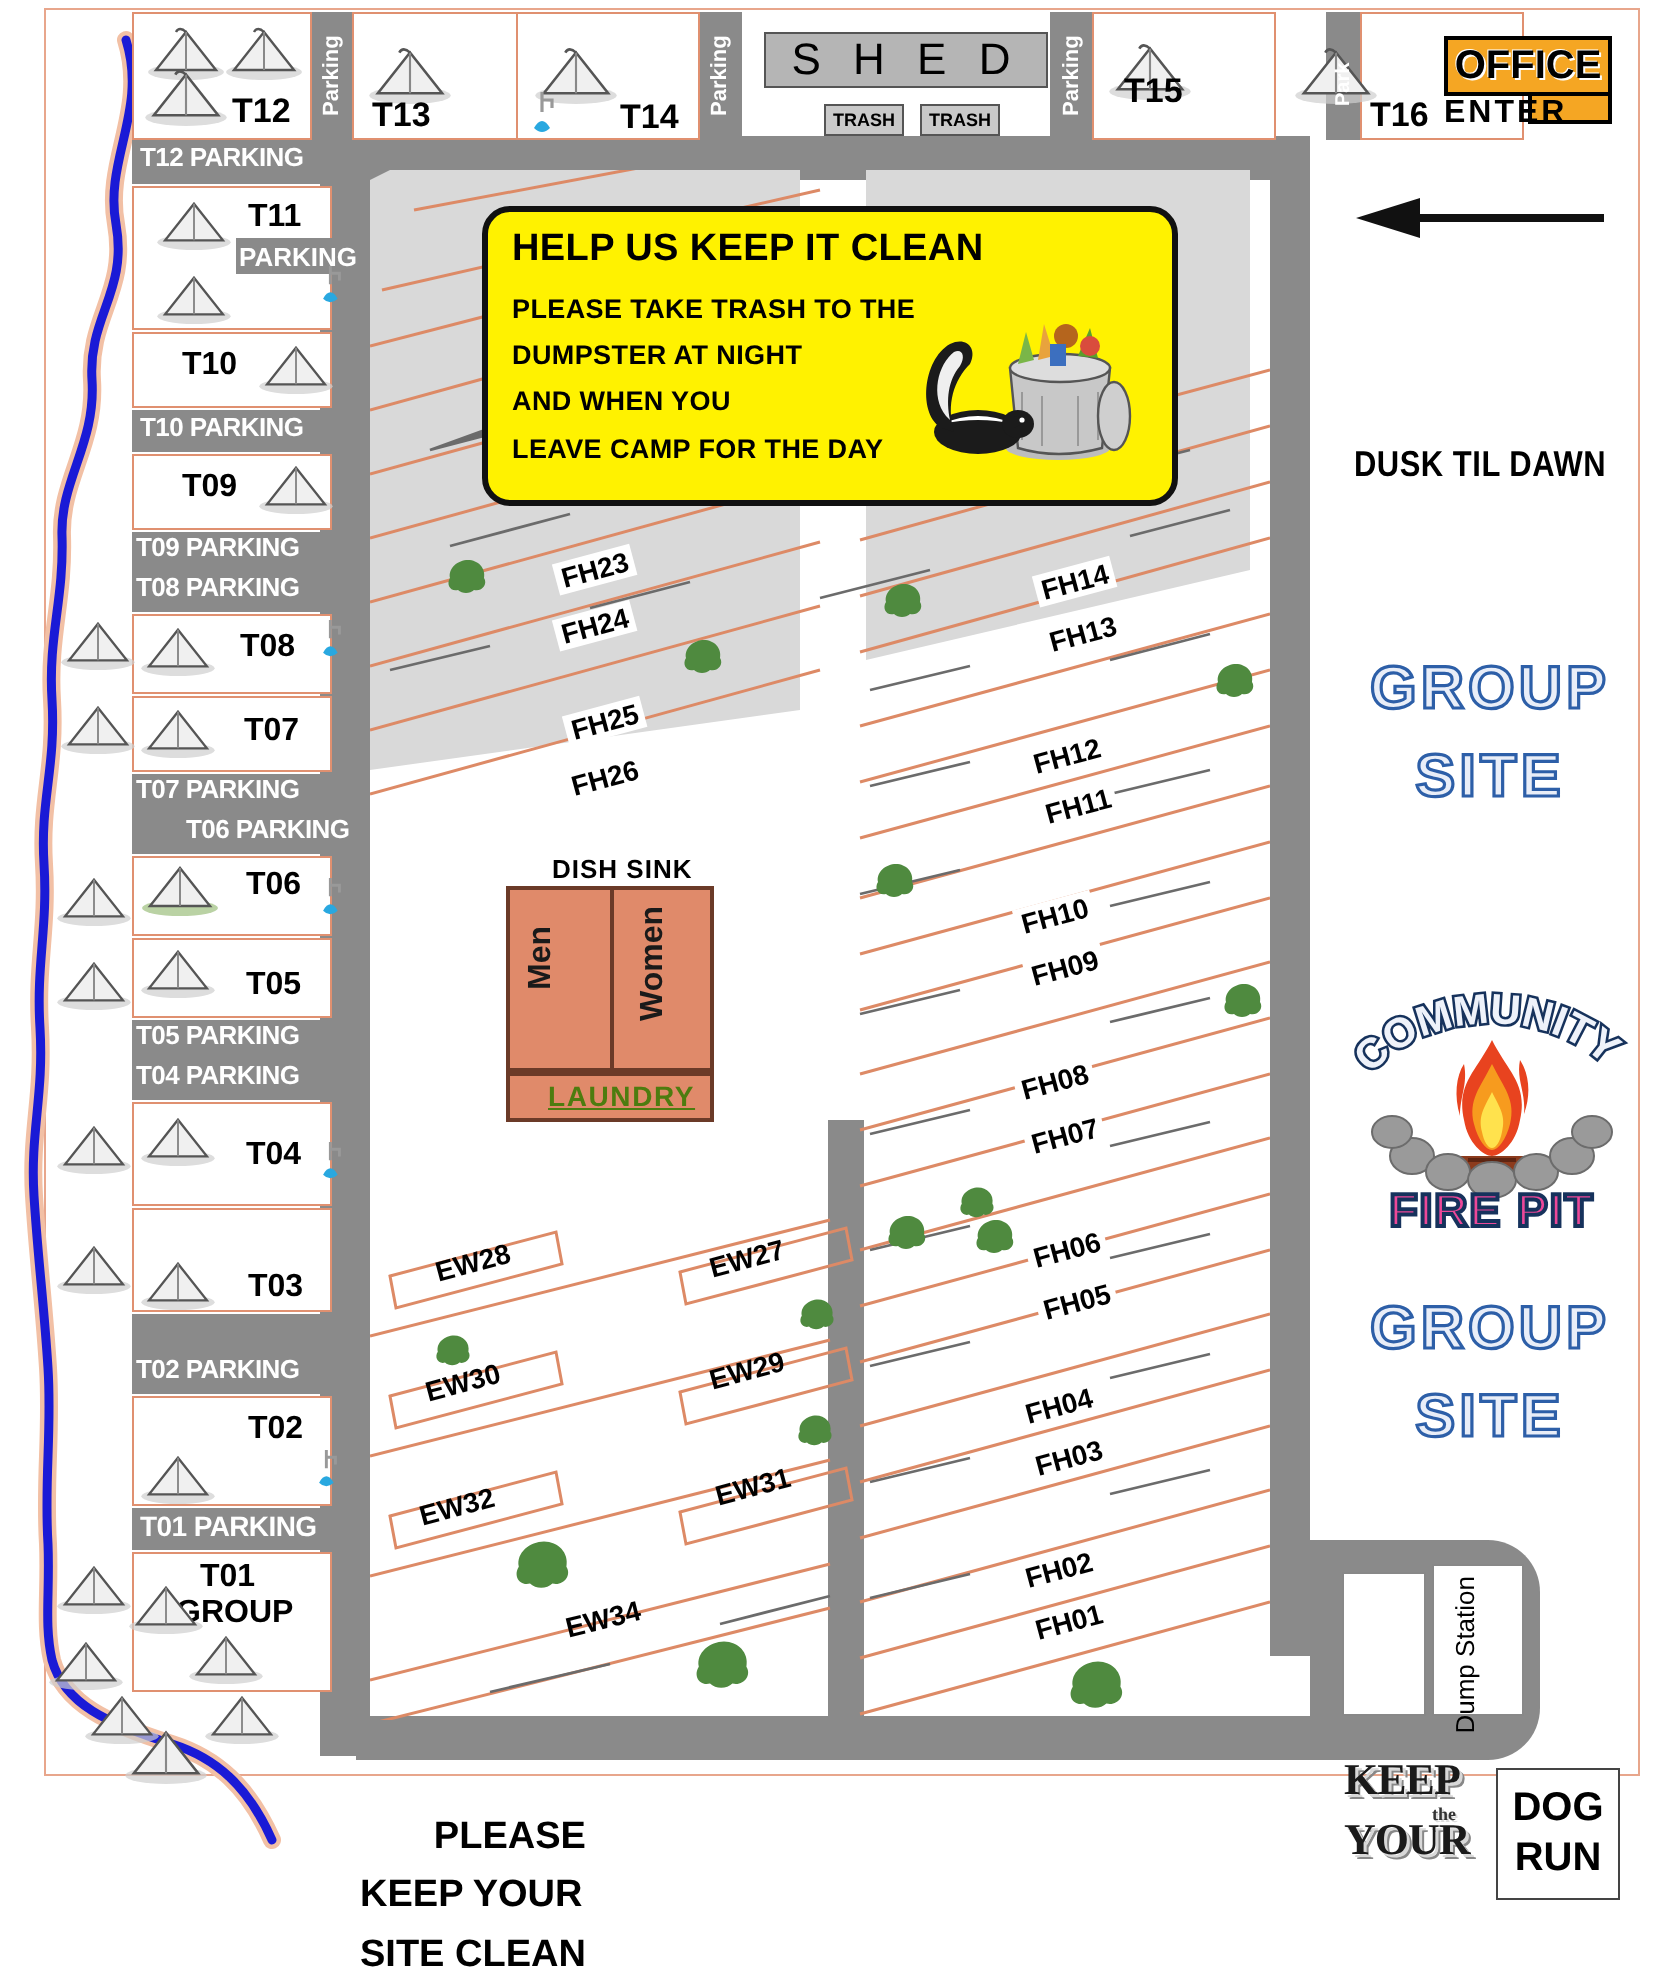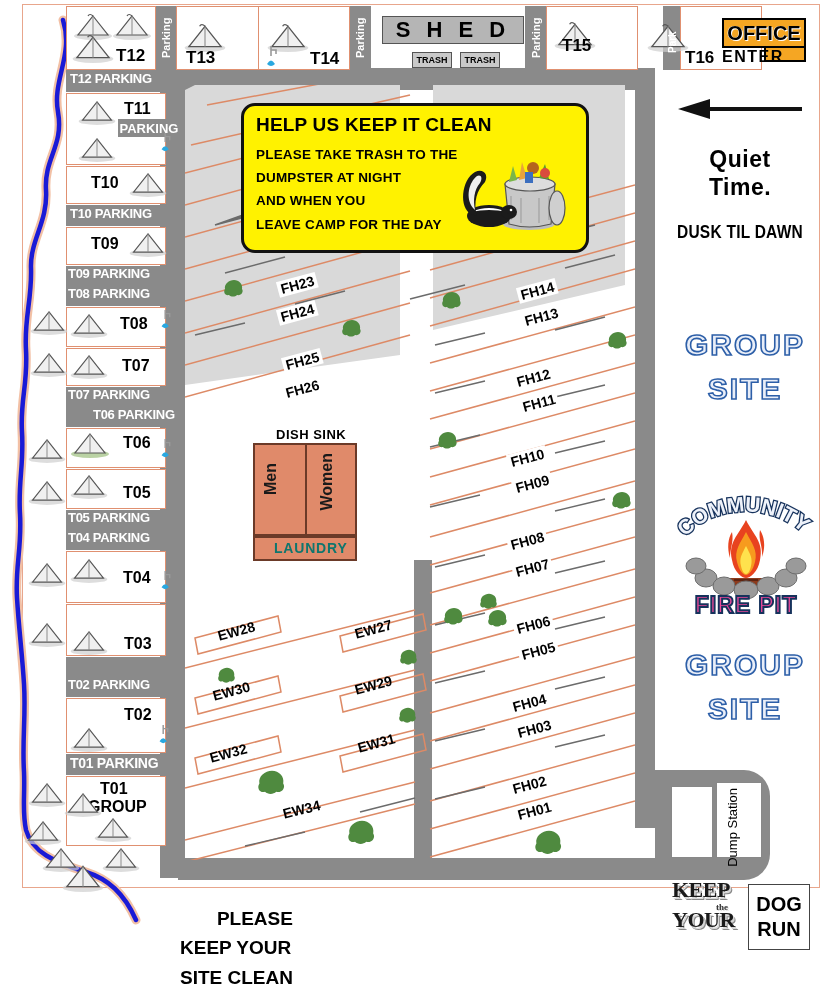--- a/index.html
+++ b/index.html
@@ -112,21 +112,21 @@
     border: 2.5px solid #000; border-top: none;
   }
 
   
   .shed-box {
     position: absolute; background: #b5b5b5;
     border: 1.5px solid #555;
     display: flex; align-items: center; justify-content: center;
   }
   .shed-text {
-    font-size: 22px; font-weight: bold; color: #000;
+    font-size: 22px; font-weight: normal; color: #000;
     font-family: "Liberation Sans", sans-serif;
     letter-spacing: 5px;
   }
   .trash-box {
     position: absolute; background: #c9c9c9;
     border: 1.3px solid #555;
     display: flex; align-items: center; justify-content: center;
     font-size: 9px; font-weight: bold; color: #000;
     font-family: "Liberation Sans", sans-serif;
   }
@@ -164,22 +164,22 @@
   .bath-div { position: absolute; background: #6b3a28; }
   .bath-label {
     position: absolute; font-size: 16px; font-weight: bold; color: #1a1a1a;
     font-family: "Liberation Sans", sans-serif;
   }
   .dish-sink {
     position: absolute; font-size: 13px; font-weight: bold; color: #000;
     font-family: "Liberation Sans", sans-serif; letter-spacing: 0.5px;
   }
   .laundry-label {
-    position: absolute; font-size: 14px; font-weight: bold; color: #0f766e;
-    font-family: "Liberation Sans", sans-serif; letter-spacing: 0.8px;
+    position: absolute; font-size: 14px; font-weight: bold; color: #4d7c0f;
+    font-family: "Liberation Sans", sans-serif; letter-spacing: 0.8px; text-decoration: underline;
   }
 
   
   .firepit-wrap { position: absolute; }
   .fp-bottom {
     position: absolute; width: 100%; text-align: center;
     font-size: 23px; font-weight: bold; color: #ec4899;
     font-family: "Liberation Sans", sans-serif;
     -webkit-text-stroke: 2px #16325c;
     letter-spacing: 1px;
@@ -747,24 +747,20 @@
       <path d="M12,68 C0,62 2,34 16,26 C24,22 30,28 26,36 C18,44 14,56 18,70 Z" fill="#1b1b1b"></path>
       <path d="M14,62 C6,52 10,36 18,30 C22,28 24,32 21,37 C15,44 14,54 16,64 Z" fill="#efefef"></path>
     </svg>
   </div>
 
   <svg class="abs" style="left:676px;top:95px;" width="126" height="24" viewBox="0 0 126 24">
     <path d="M126,12 L34,12 L34,4 L2,14 L34,24 L34,16 L126,16 Z" fill="#111"></path>
   </svg>
   <div class="rp-enter" style="left:722px;top:48px;">ENTER</div>
 
-  <div class="rp-quiet" style="left:660px;top:145px;">
-    <div>Quiet</div>
-    <div>Time.</div>
-  </div>
   <div class="rp-dusk" style="left:655px;top:222px;">DUSK TIL DAWN</div>
 
   <div class="rp-group" style="left:660px;top:328px;">
     <div>GROUP</div>
     <div style="margin-top:10px;">SITE</div>
   </div>
 
   <div class="firepit-wrap" style="left:672px;top:480px;width:148px;height:140px;">
     <svg class="abs" style="left:0;top:0;" width="148" height="140" viewBox="0 0 148 140">
       <defs>

